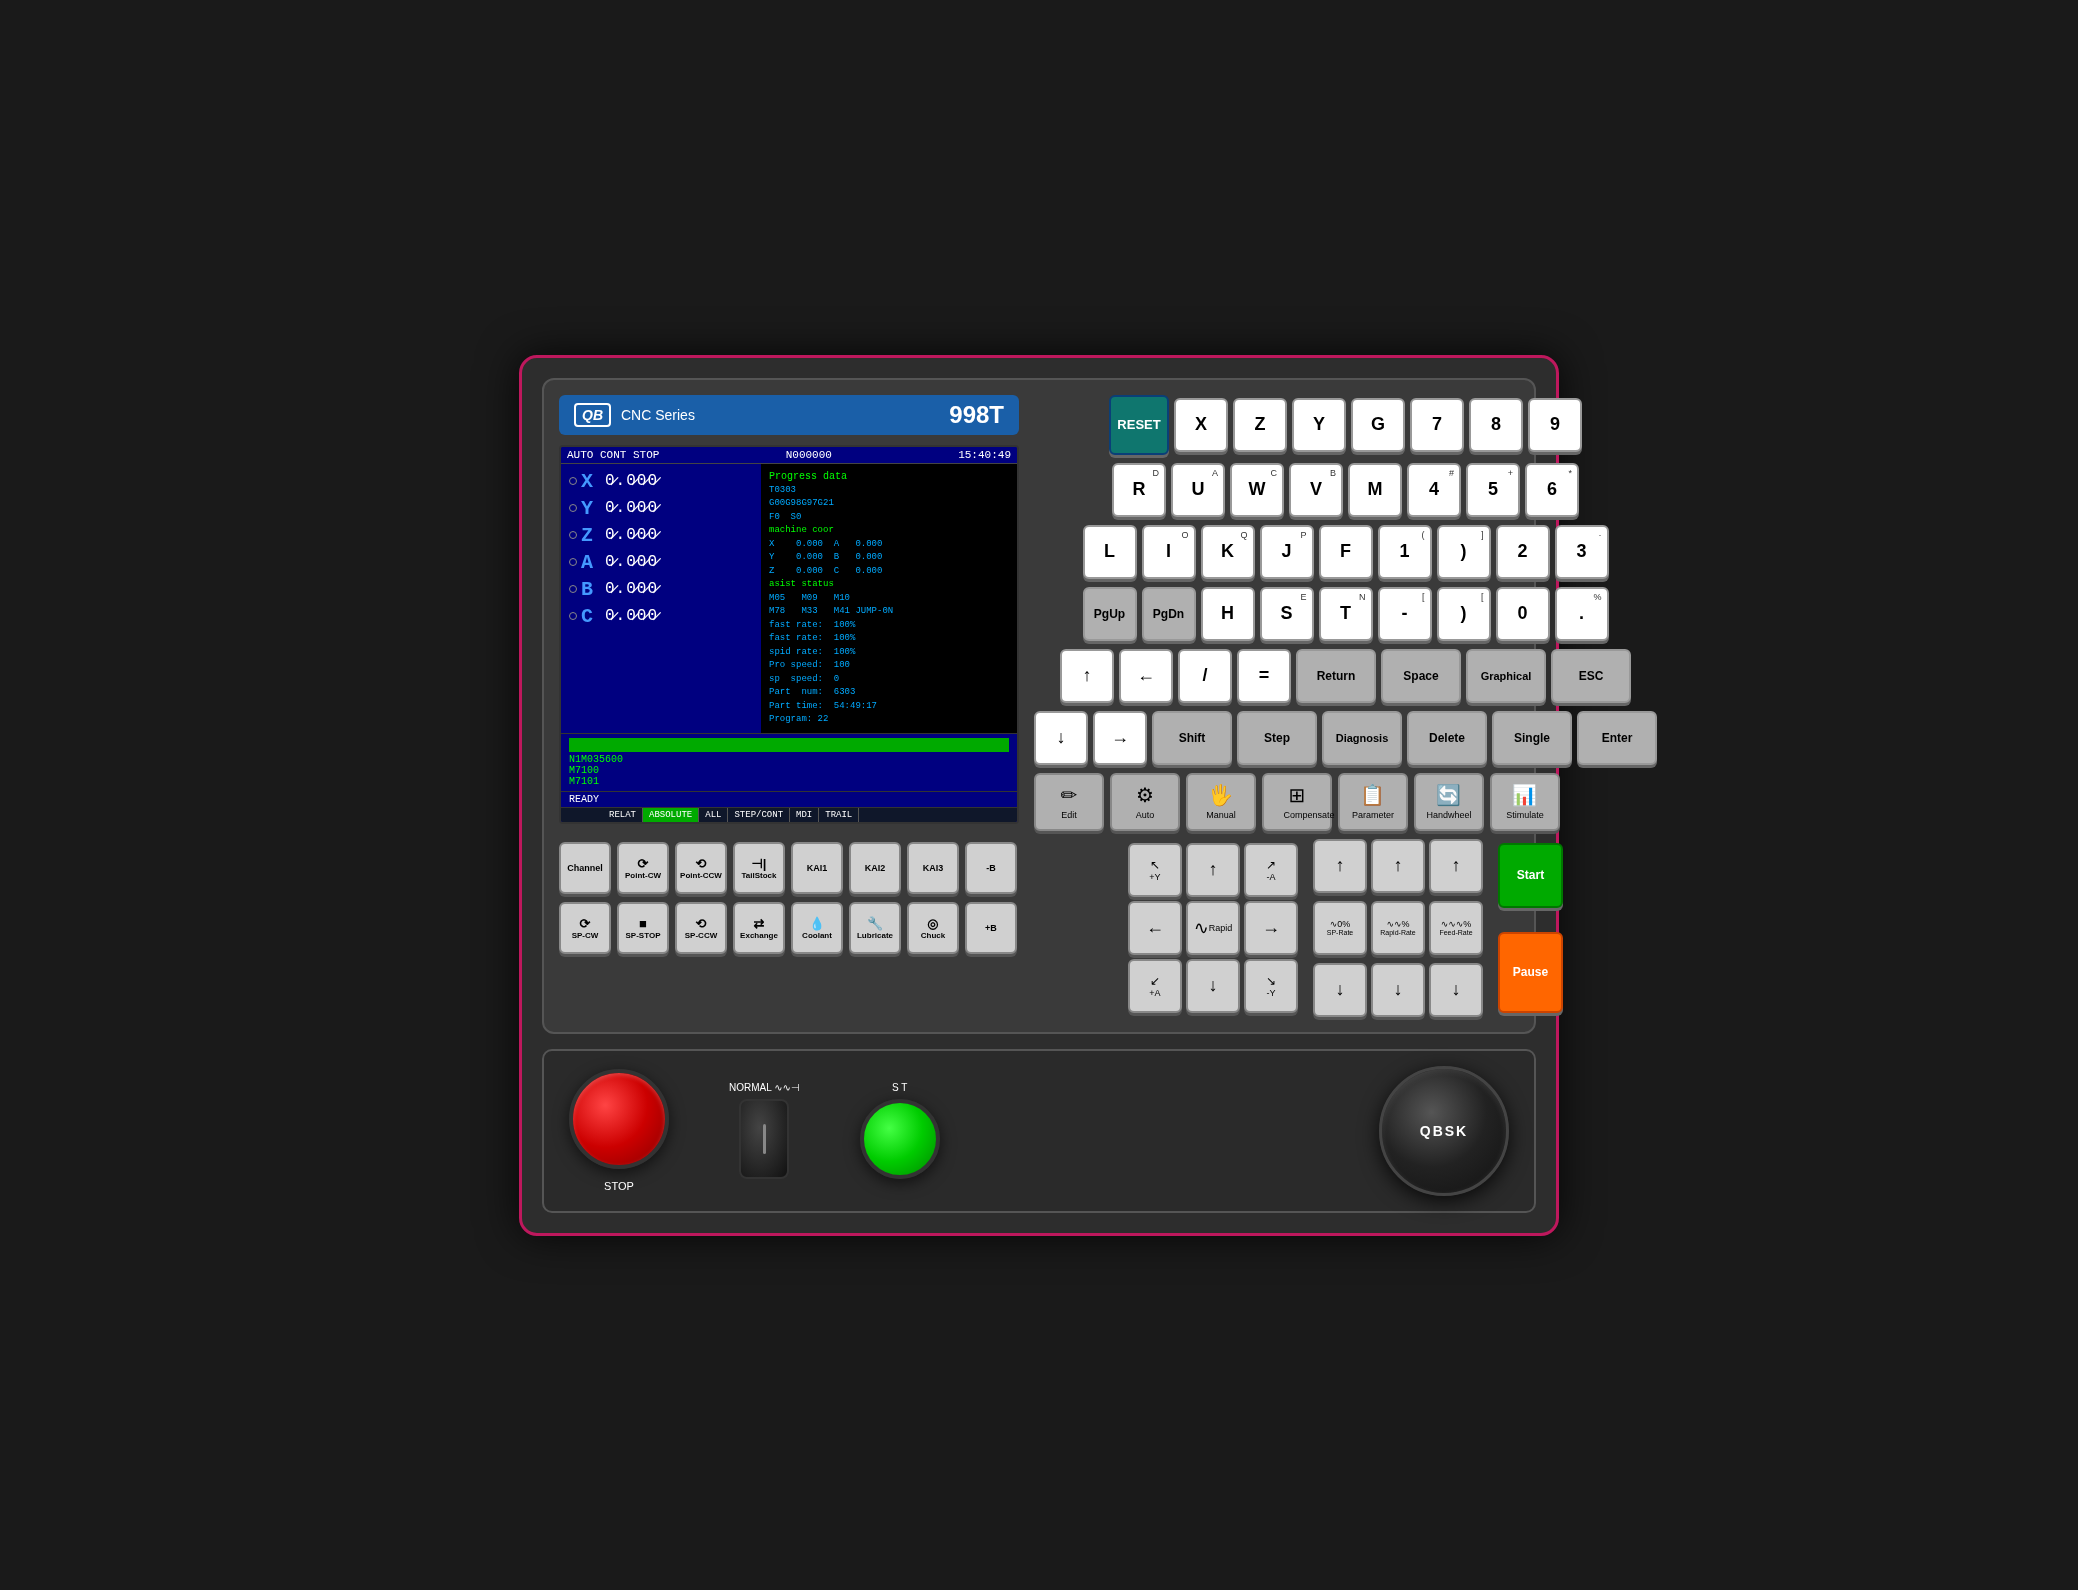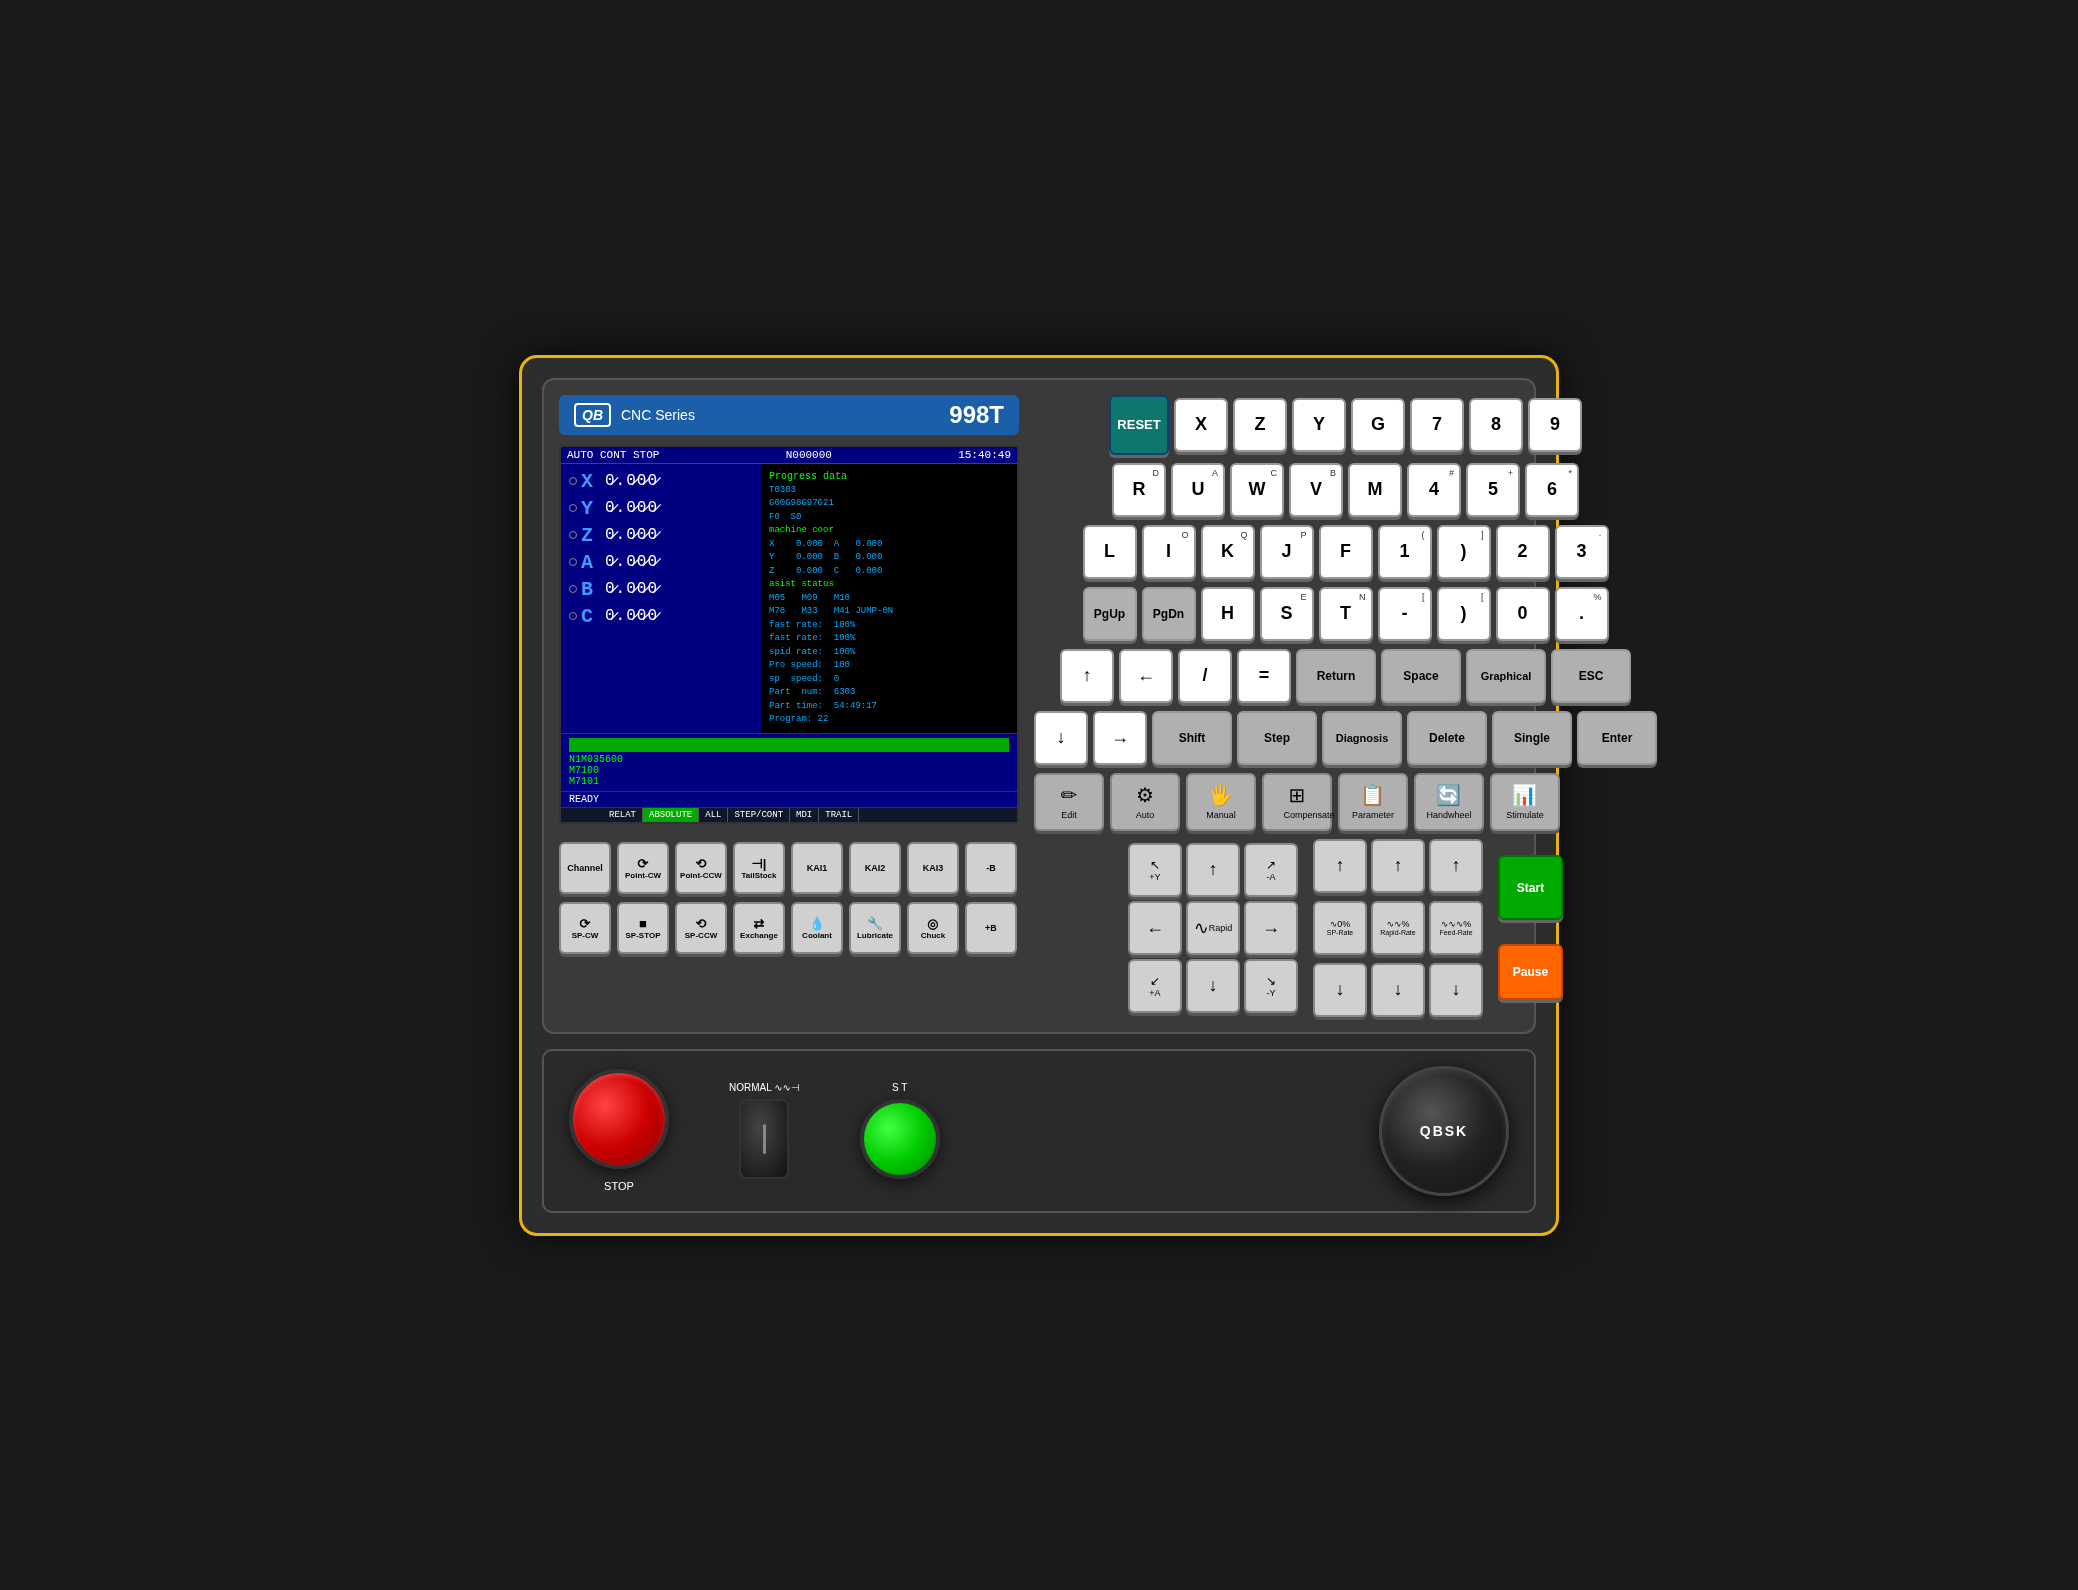--- a/index.html
+++ b/index.html
@@ -8,21 +8,21 @@
       display: flex;
       justify-content: center;
       align-items: center;
       min-height: 100vh;
       font-family: Arial, sans-serif;
     }
     .controller {
       width: 1040px;
       background: #2d2d2d;
       border-radius: 18px;
-      border: 3px solid #eab308;
+      border: 3px solid #be185d;
       padding: 20px;
       box-shadow: 0 0 40px rgba(0,0,0,0.8);
     }
     .top-panel {
       background: #3a3a3a;
       border-radius: 12px;
       border: 2px solid #555;
       padding: 15px;
       margin-bottom: 15px;
       display: flex;
@@ -721,21 +721,21 @@
             <div class="jog-key" style="width:54px;height:54px;">↓</div>
             <div class="jog-key" style="width:54px;height:54px;">↓</div>
           </div>
         </div>
 
         <div style="display:flex; flex-direction:column; gap:24px; align-items:center;">
           <div style="display:flex;flex-direction:column;align-items:center;gap:4px;">
             <div class="key key-green" style="width:65px;height:65px;font-size:12px;">Start</div>
           </div>
           <div style="display:flex;flex-direction:column;align-items:center;gap:4px;">
-            <div class="key key-orange" style="width:65px;height:56px;font-size:12px;">Pause</div>
+            <div class="key key-orange" style="width:65px;height:81px;font-size:12px;">Pause</div>
           </div>
         </div>
       </div>
     </div>
   </div>
 
   <div class="bottom-panel">
     <div style="display:flex;flex-direction:column;align-items:center;gap:6px;">
       <div class="stop-btn"></div>
       <div class="stop-label">STOP</div>

